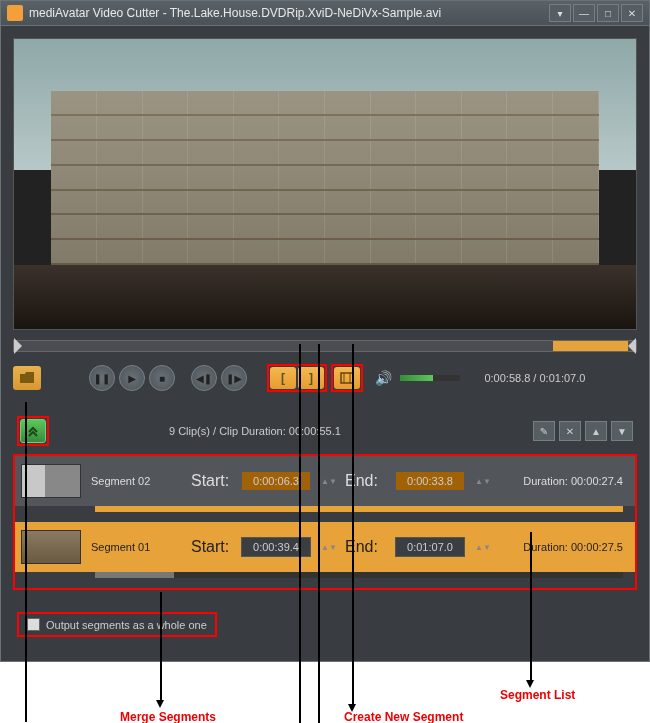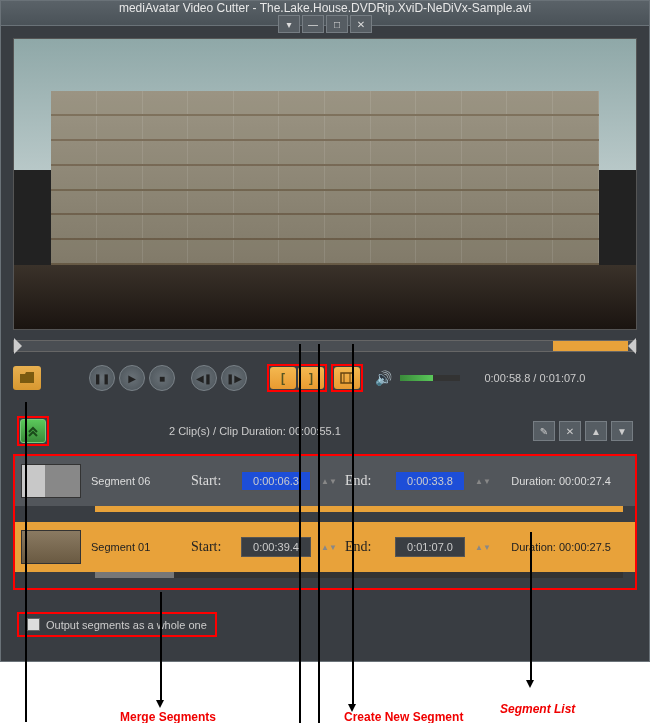--- a/index.html
+++ b/index.html
@@ -1,18 +1,18 @@
 <!DOCTYPE html>
 <html><head>
 <meta charset="utf-8">
 <style>
 * { margin: 0; padding: 0; box-sizing: border-box; font-family: Arial, sans-serif; }
 body { background: #fff; width: 650px; }
 
-.titlebar { background: linear-gradient(#5a6268, #4a5258); height: 26px; display: flex; align-items: center; padding: 0 6px; border: 1px solid #6a7278; flex-direction: column; }
+.titlebar { background: linear-gradient(#5a6268, #4a5258); height: 26px; display: flex; align-items: center; padding: 0 6px; border: 1px solid #6a7278; }
 .titlebar-icon { width: 16px; height: 16px; background: #f4a03a; border-radius: 2px; margin-right: 6px; }
 .titlebar-text { color: #e8e8e8; font-size: 12px; flex: 1; }
 .titlebar-btns { display: flex; gap: 2px; }
 .titlebar-btn { width: 22px; height: 18px; background: #565d63; border: 1px solid #767d83; display: flex; align-items: center; justify-content: center; color: #ddd; font-size: 10px; cursor: pointer; }
 
 .app-body { background: #393d42; padding: 12px; border: 1px solid #6a7278; border-top: none; }
 
 .video-preview { background: #222; border: 1px solid #555; height: 292px; display: flex; align-items: center; justify-content: center; overflow: hidden; position: relative; }
 .building { position: absolute; width: 100%; height: 100%; }
 .sky { position:absolute; top:0; left:0; right:0; height:45%; background: linear-gradient(#8fa8a8, #b8c8c8); }
@@ -48,25 +48,25 @@
 .seg-hdr-btn { width:22px; height:20px; background:#565d63; border:1px solid #767d83; display:flex; align-items:center; justify-content:center; cursor:pointer; color:#ccc; font-size:10px; }
 
 .segment-list { border: 2px solid #ff0000; margin-top:2px; }
 .seg-row { display:flex; align-items:center; padding:8px 6px; gap:10px; }
 .seg-row-1 { background:#52565b; color:#ddd; }
 .seg-row-2 { background:#e8a23a; color:#222; }
 .seg-thumb { width:60px; height:34px; background:#888; border:1px solid #333; }
 .thumb1 { background: linear-gradient(90deg,#c8c8c8 40%, #888 40%); }
 .thumb2 { background: linear-gradient(#8a7a62,#6a5a42); }
 .seg-name { width:90px; font-size:11px; }
-.seg-label { font-size:14px; width:40px;font-family:Liberation Serif, serif; }
-.seg-time-box { width:70px; height:20px; background:#1d4ed8; color:#ccc; font-size:11px; display:flex; align-items:center; justify-content:center; border:1px solid #555; }
+.seg-label { font-size:16px; width:40px; }
+.seg-time-box { width:70px; height:20px; background:#a16207; color:#ccc; font-size:11px; display:flex; align-items:center; justify-content:center; border:1px solid #555; }
 .seg-row-2 .seg-time-box { background:#3a3e43; color:#ccc; }
 .seg-stepper { width:14px; display:flex; flex-direction:column; font-size:8px; color:#888; cursor:pointer; }
-.seg-dur { font-size:11px; margin-left:auto; margin-right:18px; }
+.seg-dur { font-size:11px; margin-left:auto; margin-right:6px; }
 .seg-track { height:6px; background:#e8a23a; margin:0 12px 10px 80px; position:relative; }
 .seg-track-2 { background:#333; }
 .seg-track-2::before { content:''; position:absolute; left:0; top:0; bottom:0; width:15%; background:#777; }
 
 .footer-row { display:flex; align-items:center; margin-top:22px; padding: 0 4px 12px; }
 .merge-wrap { border:2px solid #ff0000; padding:4px 8px; display:flex; align-items:center; gap:6px; }
 .merge-chk { width:13px; height:13px; background:#ddd; border:1px solid #666; cursor:pointer; }
 .merge-text { color:#ccc; font-size:11px; }
 .cut-btn { margin-left:auto; width:74px; height:30px; background:linear-gradient(#e8e8e8,#c8c8c8); border:1px solid #888; border-radius:4px; display:flex; align-items:center; justify-content:center; gap:4px; cursor:pointer; font-size:12px; color:#333; }
 .cut-icon { width:16px; height:16px; }
@@ -246,35 +246,35 @@
 
   <div class="segment-header">
     <div class="expand-btn-wrap">
       <div class="expand-btn">
         <svg width="14" height="14" viewBox="0 0 14 14">
             <path d="M3 8 L7 4 L11 8 M3 12 L7 8 L11 12" fill="none" stroke="#1a4a1a" stroke-width="2"></path>
           </svg>
       </div>
     </div>
     <span class="seg-summary">
-      <span>2 Clip(s)</span> / <span>Clip Duration:</span> <span>00:00:55.1</span>
+      <span>9 Clip(s)</span> / <span>Clip Duration:</span> <span>00:00:55.1</span>
     </span>
     <div class="seg-header-btns">
       <div class="seg-hdr-btn">✎</div>
       <div class="seg-hdr-btn">✕</div>
       <div class="seg-hdr-btn">▲</div>
       <div class="seg-hdr-btn">▼</div>
     </div>
   </div>
 
   <div class="segment-list">
     <div>
       <div class="seg-row seg-row-1">
         <div class="seg-thumb thumb1"></div>
-        <span class="seg-name">Segment 06</span>
+        <span class="seg-name">Segment 02</span>
         <span class="seg-label">Start:</span>
         <span class="seg-time-box">0:00:06.3</span>
         <span class="seg-stepper">▲▼</span>
         <span class="seg-label">End:</span>
         <span class="seg-time-box">0:00:33.8</span>
         <span class="seg-stepper">▲▼</span>
         <span class="seg-dur"><span>Duration:</span> <span>00:00:27.4</span></span>
       </div>
       <div class="seg-track"></div>
     </div>
@@ -313,14 +313,14 @@
   <div class="anno-line" style="left:299px; top:-318px; width:2px; height:380px;"></div>
 
   <div class="anno-line" style="left:318px; top:-318px; width:2px; height:380px;"></div>
 
   <div class="anno-line" style="left:352px; top:-318px; width:2px; height:360px;"></div>
   <div class="anno-arrow" style="left:348px; top:42px;"></div>
   <div class="anno-label" style="left:344px; top:48px;">Create New Segment</div>
 
   <div class="anno-line" style="left:530px; top:-130px; width:2px; height:148px;"></div>
   <div class="anno-arrow" style="left:526px; top:18px;"></div>
-  <div class="anno-label" style="left:500px; top:40px;font-style:italic;">Segment List</div>
+  <div class="anno-label" style="left:500px; top:26px;">Segment List</div>
 </div>
 
 </body></html>

